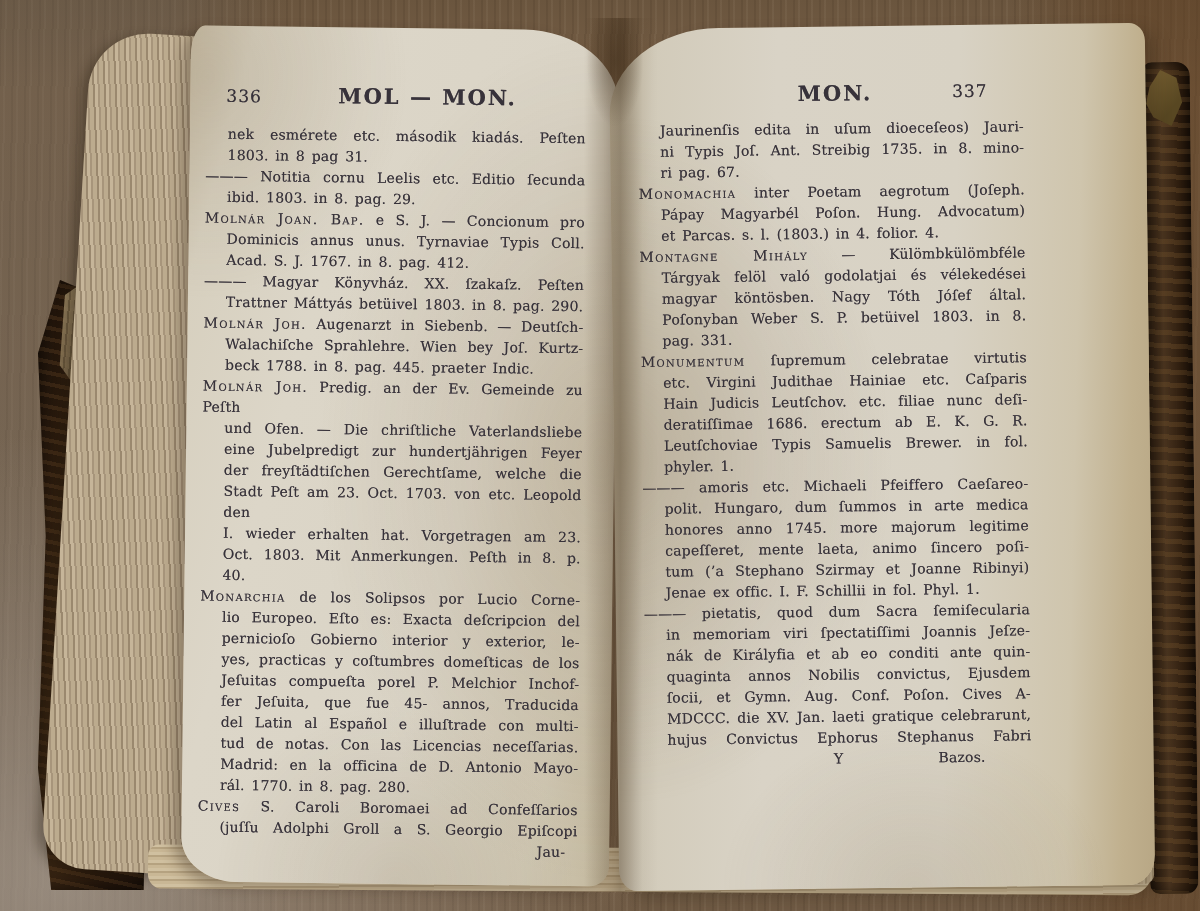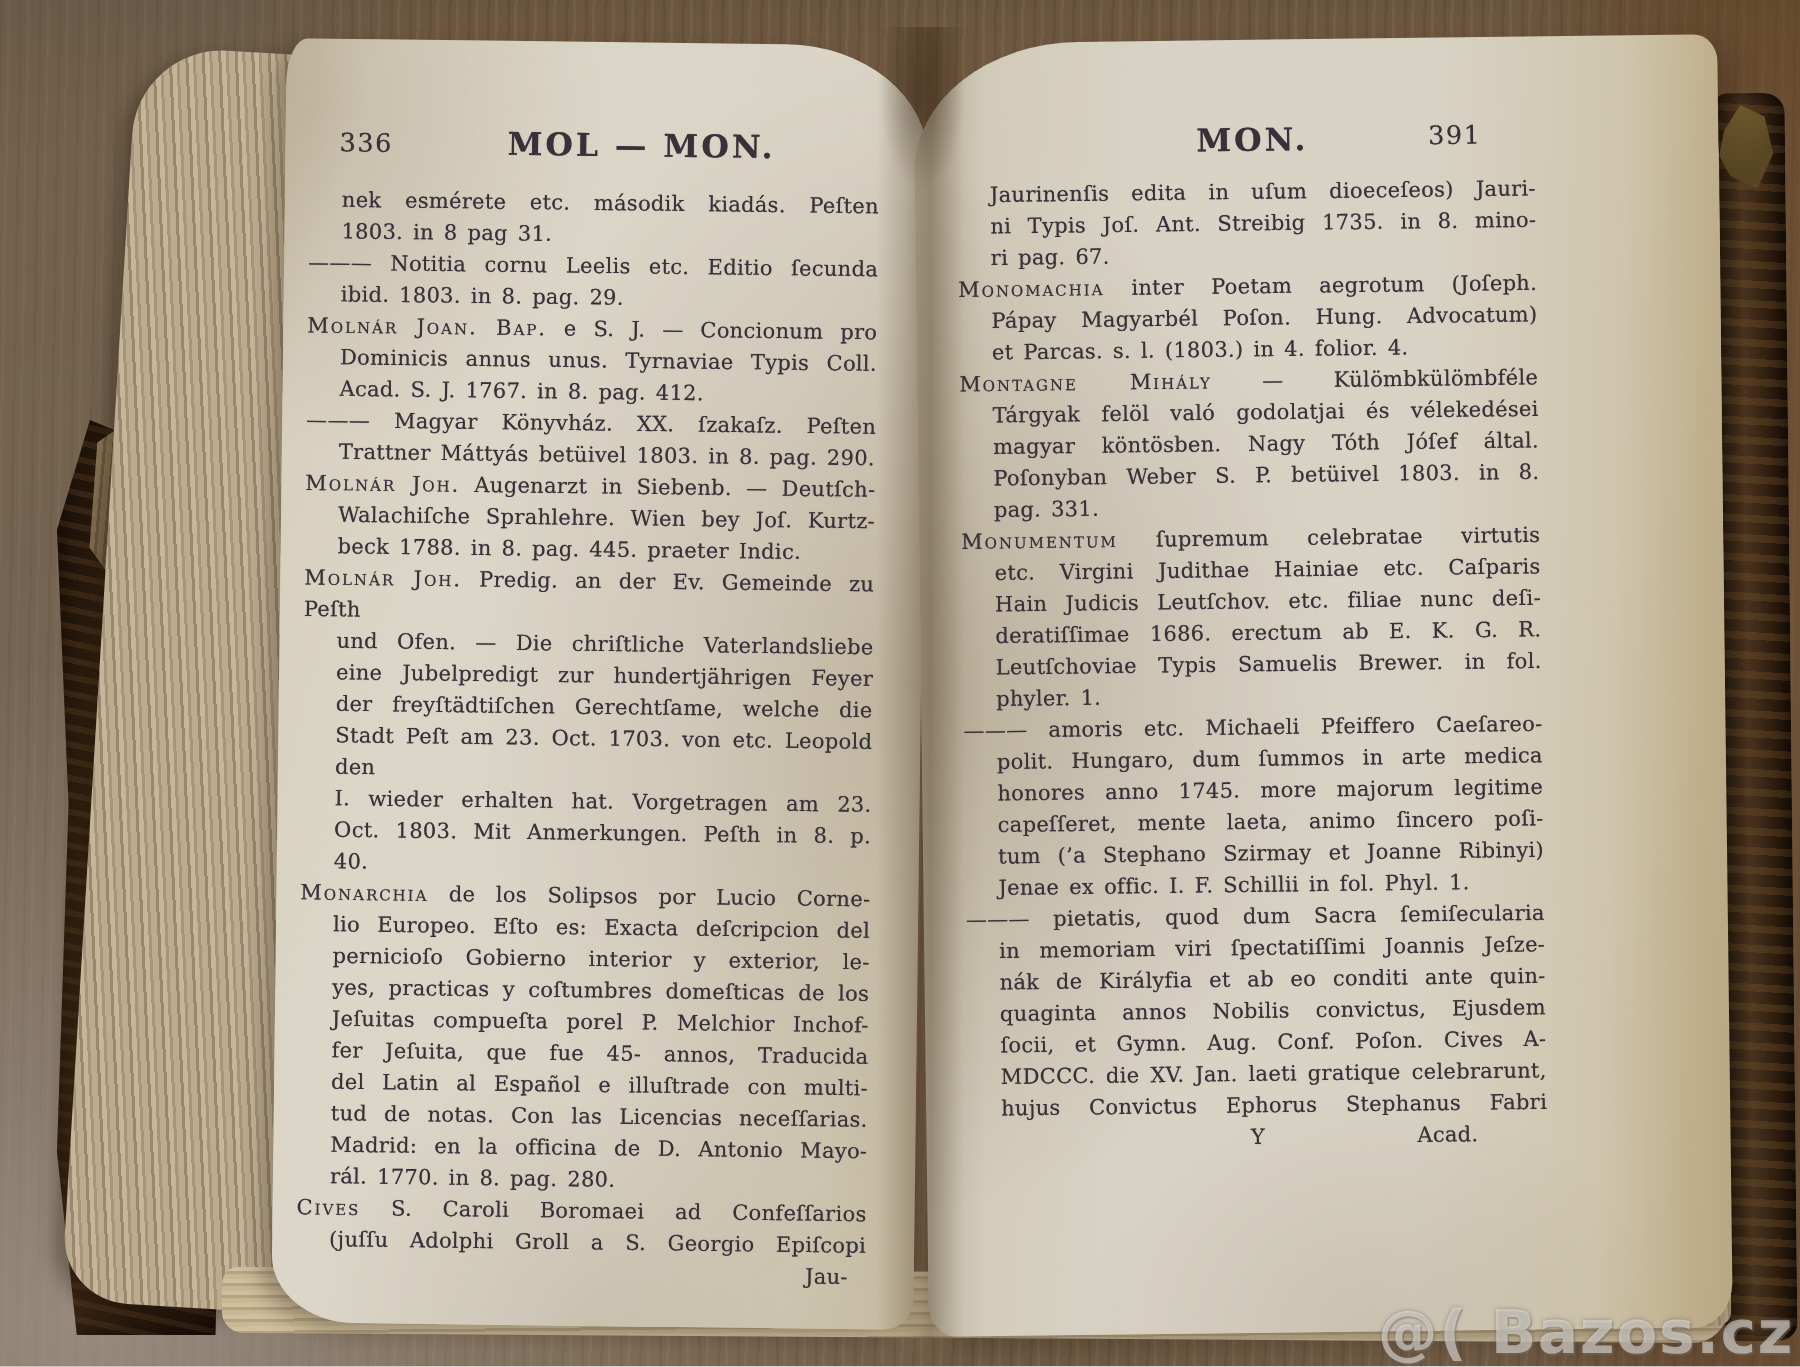--- a/index.html
+++ b/index.html
@@ -146,21 +146,21 @@
           <div class="line body">(juſſu Adolphi Groll a S. Georgio Epiſcopi</div>
           <div class="line catch end">Jau-</div>
         </div>
     </div>
   </div>
 
   <div class="page page-right">
     <div class="col col-right">
       <div class="hdr">
         <span class="ptitle">MON.</span>
-        <span class="pgnum">391</span>
+        <span class="pgnum">337</span>
       </div>
       <div class="body-lines">
           <div class="line body">Jaurinenſis edita in uſum dioeceſeos) Jauri-</div>
           <div class="line body">ni Typis Joſ. Ant. Streibig 1735. in 8. mino-</div>
           <div class="line body end">ri pag. 67.</div>
           <div class="line entry"><span class="lead">Monomachia</span> inter Poetam aegrotum (Joſeph.</div>
           <div class="line body">Pápay Magyarbél Poſon. Hung. Advocatum)</div>
           <div class="line body end">et Parcas. s. l. (1803.) in 4. folior. 4.</div>
           <div class="line entry"><span class="lead">Montagne Mihály</span> — Külömbkülömbféle</div>
           <div class="line body">Tárgyak felöl való godolatjai és vélekedései</div>
@@ -181,21 +181,20 @@
           <div class="line body end">Jenae ex offic. I. F. Schillii in fol. Phyl. 1.</div>
           <div class="line dash">——— pietatis, quod dum Sacra ſemiſecularia</div>
           <div class="line body">in memoriam viri ſpectatiſſimi Joannis Jeſze-</div>
           <div class="line body">nák de Királyfia et ab eo conditi ante quin-</div>
           <div class="line body">quaginta annos Nobilis convictus, Ejusdem</div>
           <div class="line body">ſocii, et Gymn. Aug. Conf. Poſon. Cives A-</div>
           <div class="line body">MDCCC. die XV. Jan. laeti gratique celebrarunt,</div>
           <div class="line body">hujus Convictus Ephorus Stephanus Fabri</div>
           <div class="line sig">
             <span class="sigc">Y</span>
-            <span class="sigr">Acad.</span>
+            <span class="sigr">Bazos.</span>
           </div>
         </div>
     </div>
   </div>
 
   <div class="gutter"></div>
-  <div class="wm">@( Bazos.cz</div>
 </div>
 
 </body></html>

